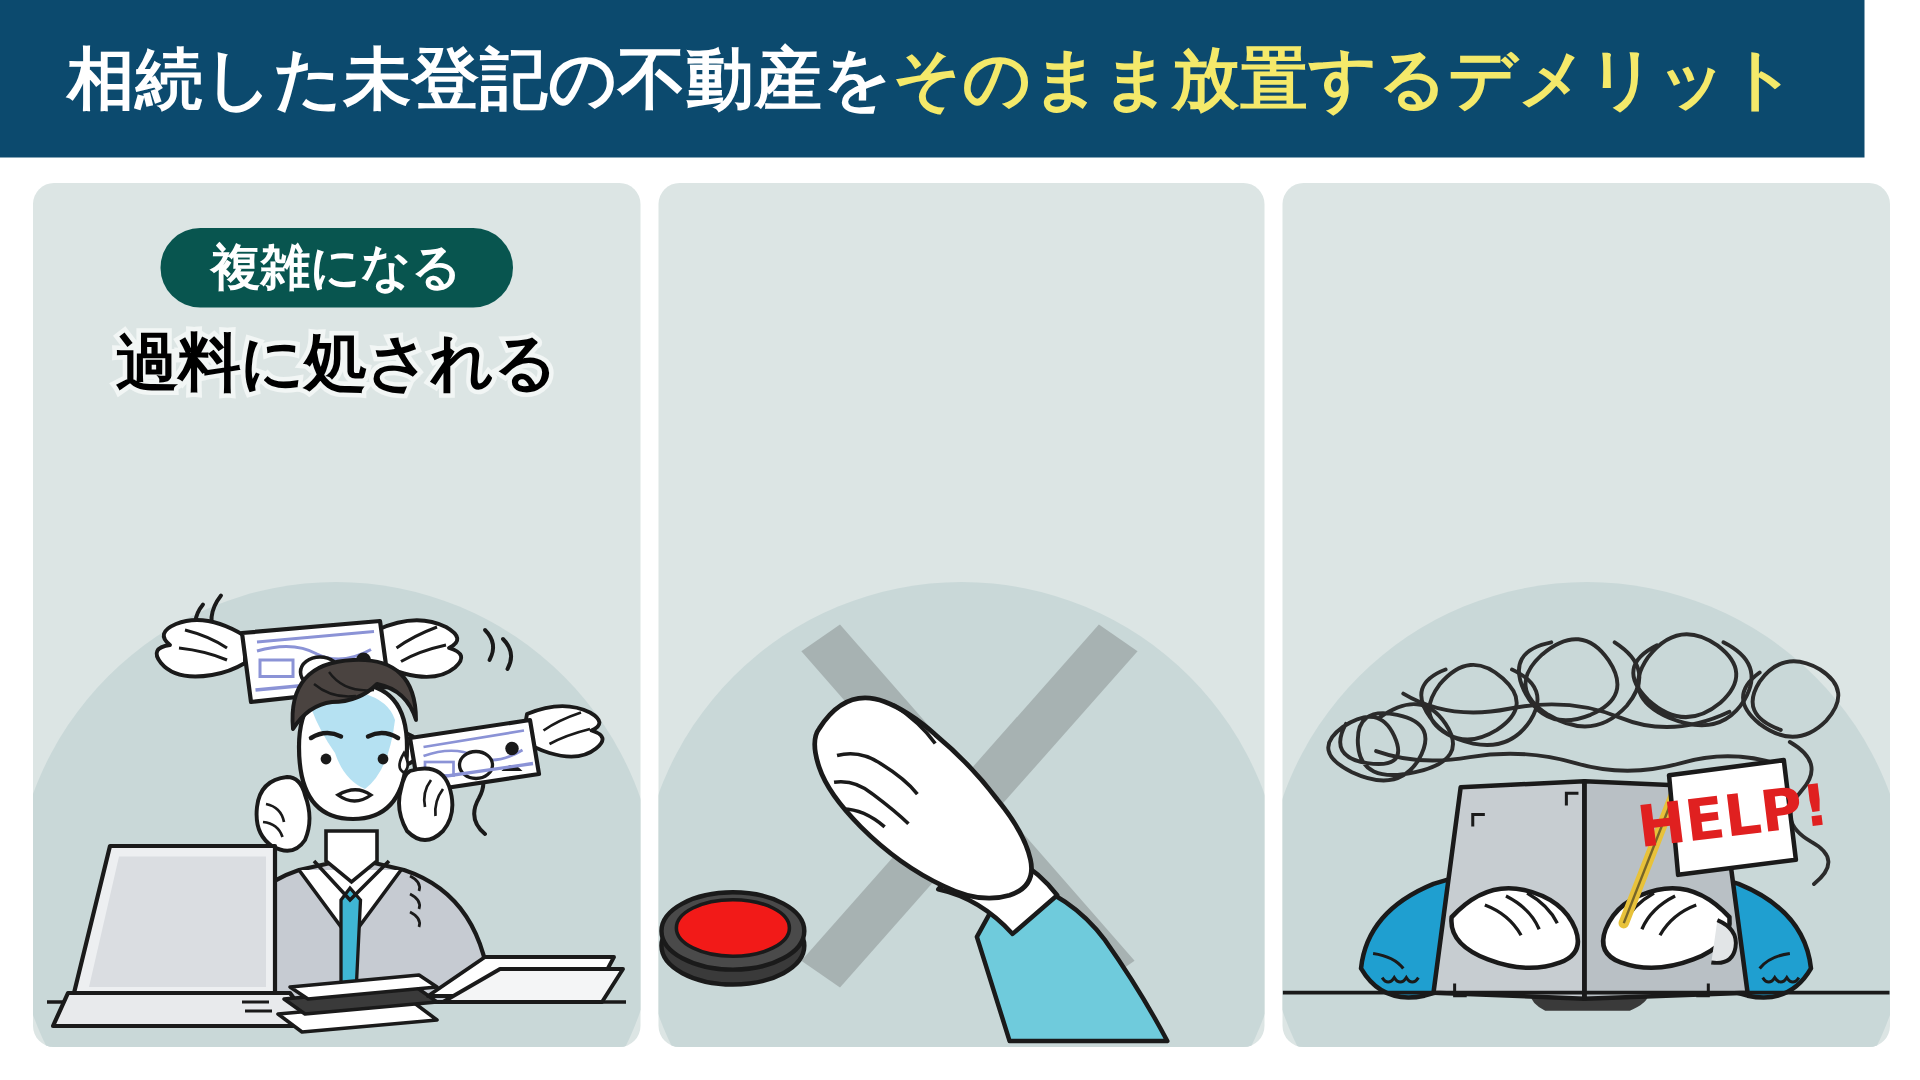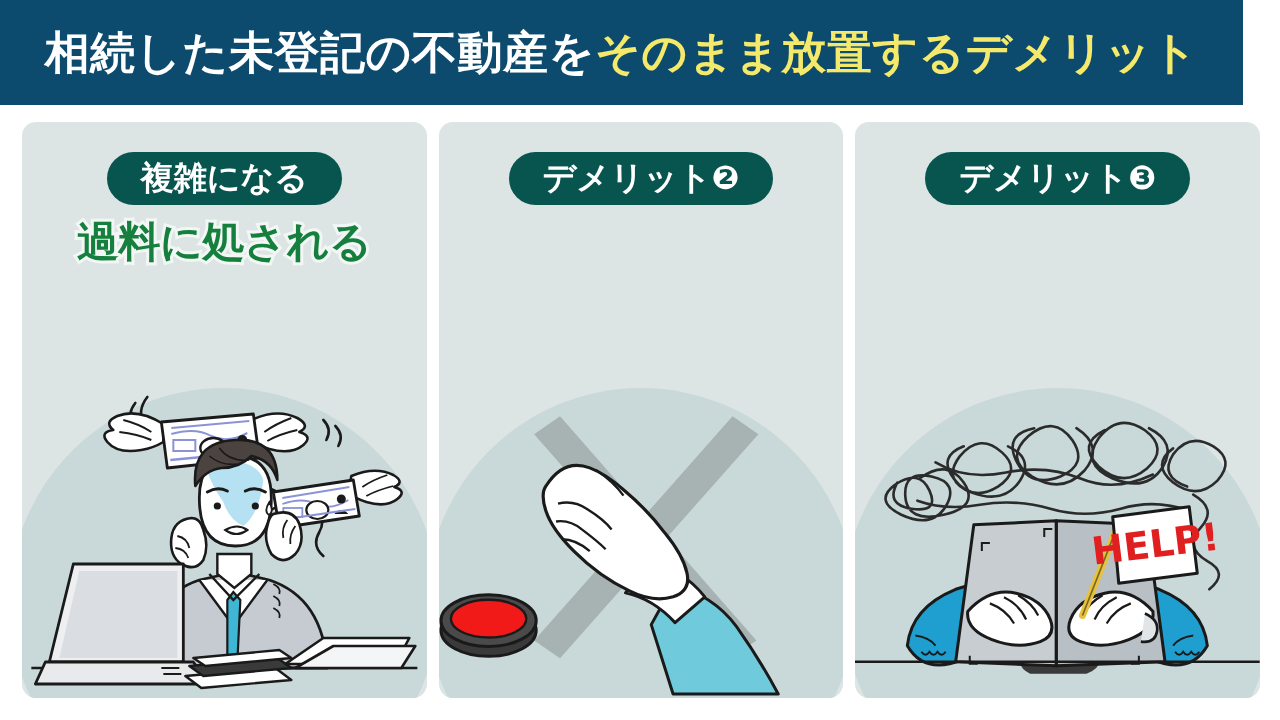--- a/index.html
+++ b/index.html
@@ -52,21 +52,21 @@
     padding:9px 34px 11px 34px;
     font-size:33px; font-weight:bold; line-height:1;
     white-space:nowrap;
     font-family:"DejaVu Sans","Liberation Sans",sans-serif;
   }
 
   .card-head {
     position:absolute; left:0; top:96px; width:100%;
     text-align:center;
     font-size:42px; font-weight:bold; line-height:1.12;
-    color:#15803d; white-space:pre-line;
+    color:#000000; white-space:pre-line;
     font-family:"DejaVu Sans","Liberation Sans",sans-serif;
     -webkit-text-stroke:6px #F2F6F5;
     paint-order:stroke fill;
     letter-spacing:-0.5px;
   }
 
   .illus { position:absolute; left:0; bottom:0; width:100%; height:330px; }
   .illus svg { display:block; width:100%; height:100%; }
 </style>
 </head>
@@ -185,23 +185,20 @@
             <path d="M262 296 L300 270 L386 270 L372 296 Z" fill="#ffffff" stroke="#1a1a1a" stroke-width="2.6" stroke-linejoin="round"></path>
             <path d="M272 300 L310 278 L392 278 L378 300 Z" fill="#F4F5F6" stroke="#1a1a1a" stroke-width="2.6" stroke-linejoin="round"></path>
           </g>
         </svg>
       </div>
     </div>
 
     <div class="card">
       <div class="card-arc"></div>
 
-      <div class="badge-wrap">
-        <div class="badge">デメリット❷</div>
-      </div>
 
 
       <div class="illus">
         <svg viewBox="0 0 408 300" preserveAspectRatio="xMidYMax meet">
 
           <g fill="#A7B2B2">
             <path d="M96 34 L122 16 L320 242 L294 260 Z"></path>
             <path d="M296 16 L322 34 L122 260 L96 242 Z"></path>
           </g>
 
@@ -228,23 +225,20 @@
             <path d="M124 140 q14 0 28 12" stroke="#1a1a1a" stroke-width="2.4" fill="none"></path>
             <path d="M158 70 q18 12 28 26" stroke="#1a1a1a" stroke-width="2.4" fill="none"></path>
           </g>
         </svg>
       </div>
     </div>
 
     <div class="card">
       <div class="card-arc"></div>
 
-      <div class="badge-wrap">
-        <div class="badge">デメリット❸</div>
-      </div>
 
 
       <div class="illus">
         <svg viewBox="0 0 402 300" preserveAspectRatio="xMidYMax meet">
 
           <g fill="none" stroke="#2b2b2b" stroke-width="2.6" stroke-linecap="round">
             <path d="M42 86 q-12 22 14 26 q28 4 18 -18 q-10 -22 -34 -6 q-22 16 6 30 q30 14 44 -8
                      q14 -24 -14 -30 q-28 -6 -26 20 q2 26 38 18 q36 -8 20 -32 q-16 -24 -44 -4"></path>
             <path d="M108 50 q-26 10 -10 32 q18 24 44 8 q24 -16 4 -34 q-22 -20 -42 4 q-18 24 12 36
                      q32 12 48 -12 q14 -22 -12 -34"></path>

